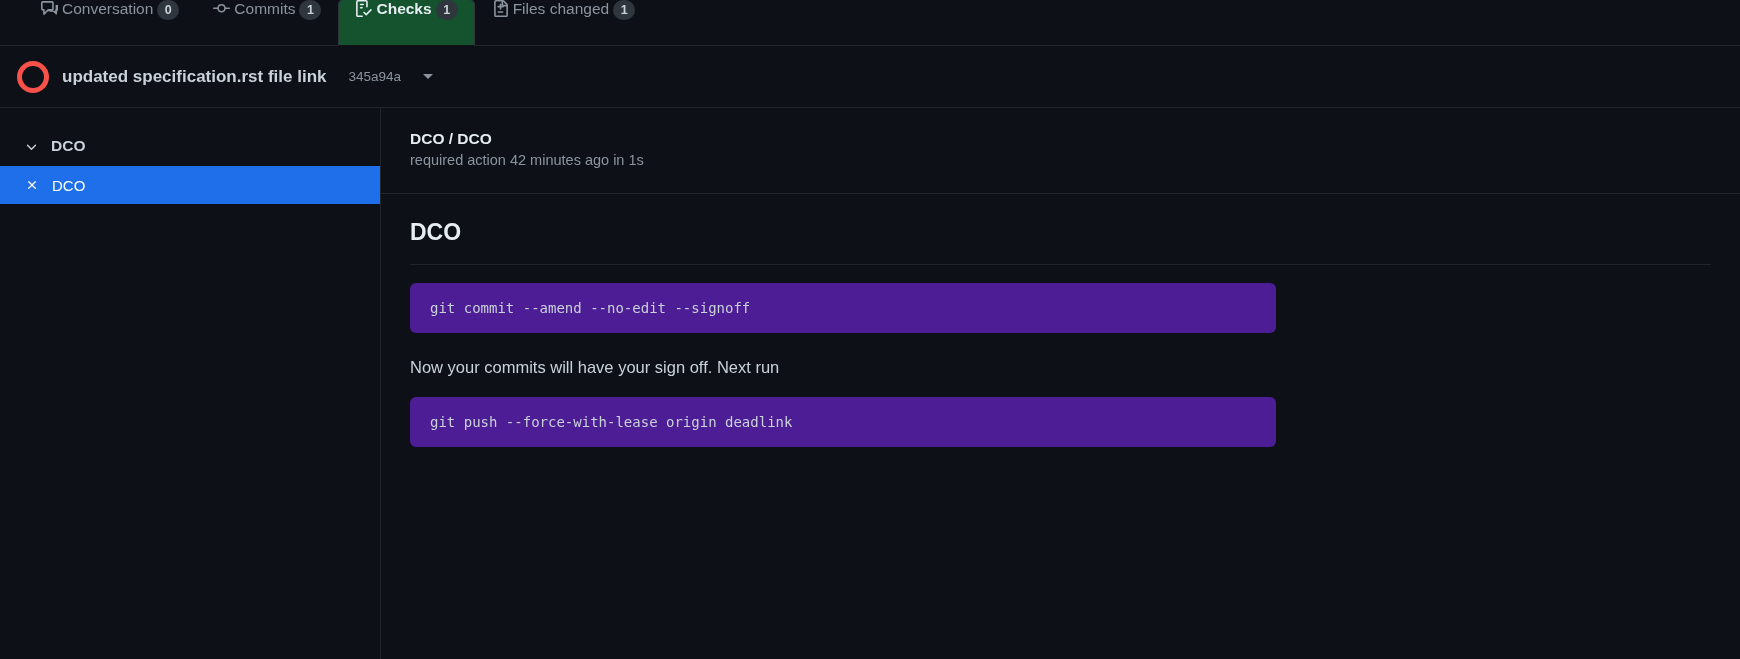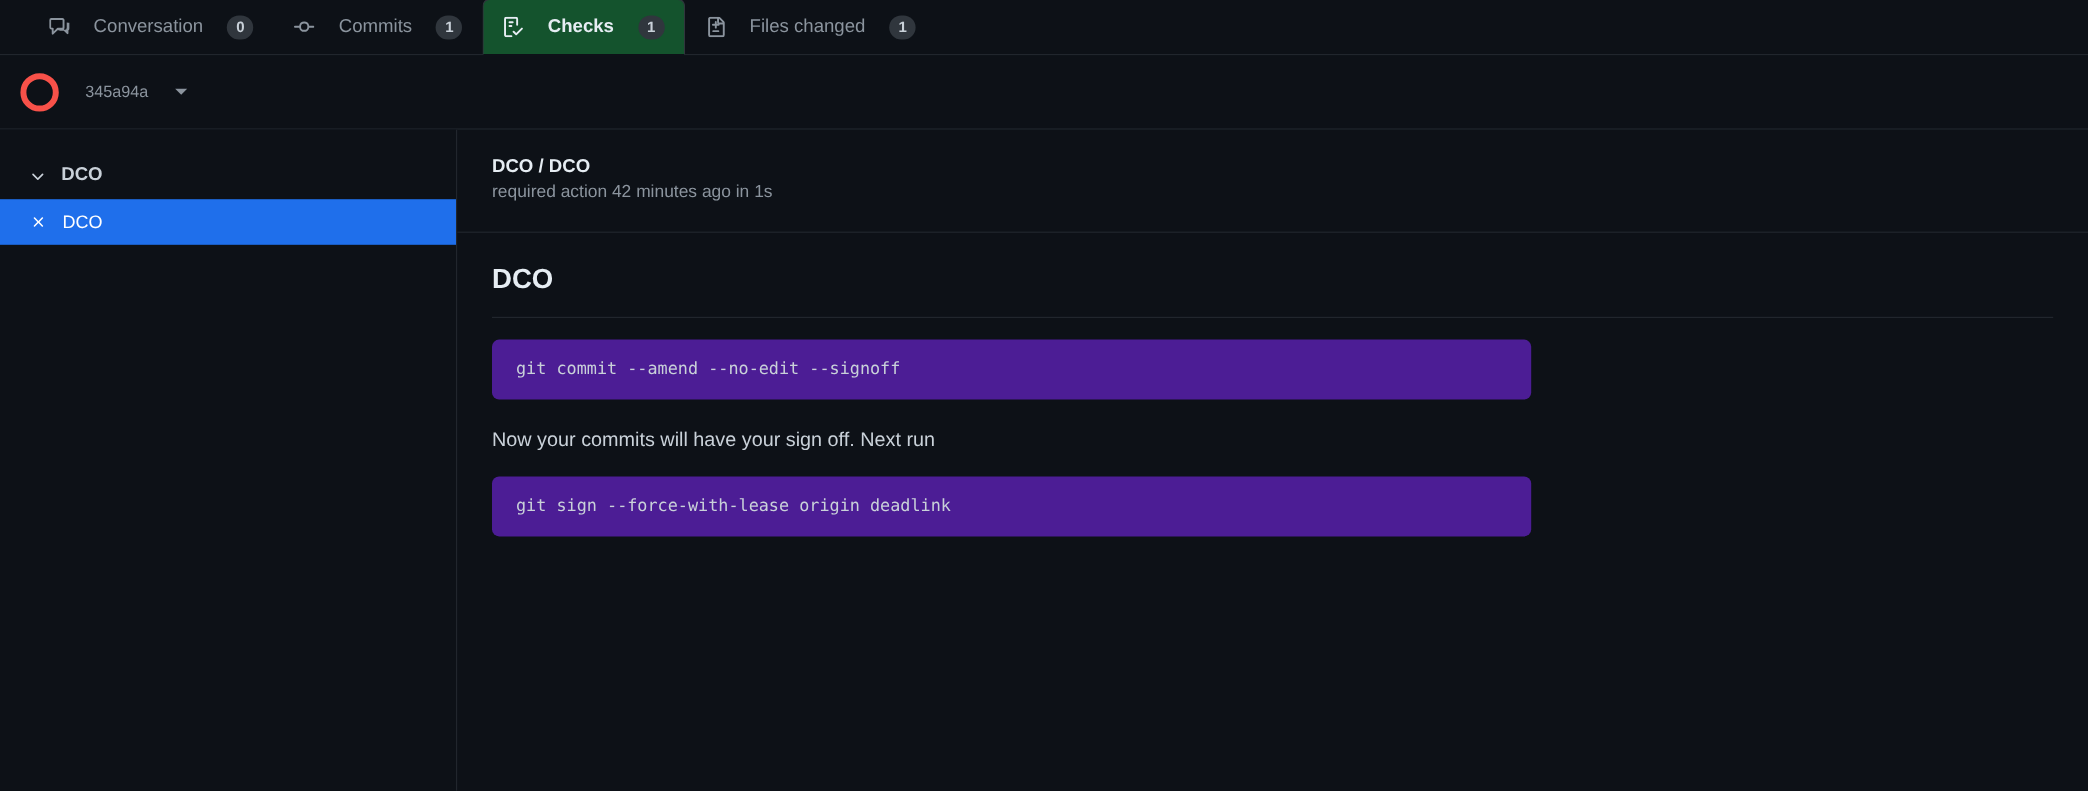--- a/index.html
+++ b/index.html
@@ -17,22 +17,22 @@
     height: 46px;
     background: #0d1117;
     border-bottom: 1px solid #21262d;
     display: flex;
     align-items: flex-end;
     padding-left: 24px;
     position: relative;
   }
   .tab {
     display: flex;
-    align-items: center;
-    gap: 20px;
+    align-items: flex-start;
+    gap: 4px;
     height: 46px;
     padding: 0 16px;
     font-size: 15.5px;
     color: #8b949e;
     border: 1px solid transparent;
     border-bottom: none;
     border-radius: 6px 6px 0 0;
     cursor: pointer;
     white-space: nowrap;
   }
@@ -223,20 +223,21 @@
           <path d="M2 1.75C2 .784 2.784 0 3.75 0h6.586c.464 0 .909.184 1.237.513l2.914 2.914c.329.328.513.773.513 1.237v9.586A1.75 1.75 0 0 1 13.25 16h-9.5A1.75 1.75 0 0 1 2 14.25Zm1.75-.25a.25.25 0 0 0-.25.25v12.5c0 .138.112.25.25.25h9.5a.25.25 0 0 0 .25-.25V6h-2.75A1.75 1.75 0 0 1 9 4.25V1.5Zm6.75.062V4.25c0 .138.112.25.25.25h2.688l-.011-.013-2.914-2.914ZM8 3.25a.75.75 0 0 1 .75.75v1.5h1.5a.75.75 0 0 1 0 1.5h-1.5v1.5a.75.75 0 0 1-1.5 0V7h-1.5a.75.75 0 0 1 0-1.5h1.5V4A.75.75 0 0 1 8 3.25Zm-2.75 8a.75.75 0 0 1 .75-.75h4a.75.75 0 0 1 0 1.5H6a.75.75 0 0 1-.75-.75Z"></path>
         </svg>
     </span>
     <span>Files changed</span>
     <span class="counter">1</span>
   </div>
 </nav>
 
 <div class="commit-header">
   <div class="fail-ring"></div>
+  <span class="commit-title">updated specification.rst file link</span>
   <span class="commit-sha">345a94a</span>
   <span class="caret-down"></span>
 </div>
 
 <div class="body-split">
 
   <aside class="sidebar">
     <div class="group-row">
       <span class="chev">
         <svg width="15" height="15" viewBox="0 0 16 16" fill="currentColor">
@@ -265,16 +266,16 @@
     <hr class="rule-full">
 
     <h2 class="section-title">DCO</h2>
     <hr class="rule-inner">
 
 
     <div class="codeblock">git commit --amend --no-edit --signoff</div>
 
     <p class="para">Now your commits will have your sign off. Next run</p>
 
-    <div class="codeblock">git sign --force-with-lease origin deadlink</div>
+    <div class="codeblock">git push --force-with-lease origin deadlink</div>
 
   </section>
 </div>
 
 </body></html>

